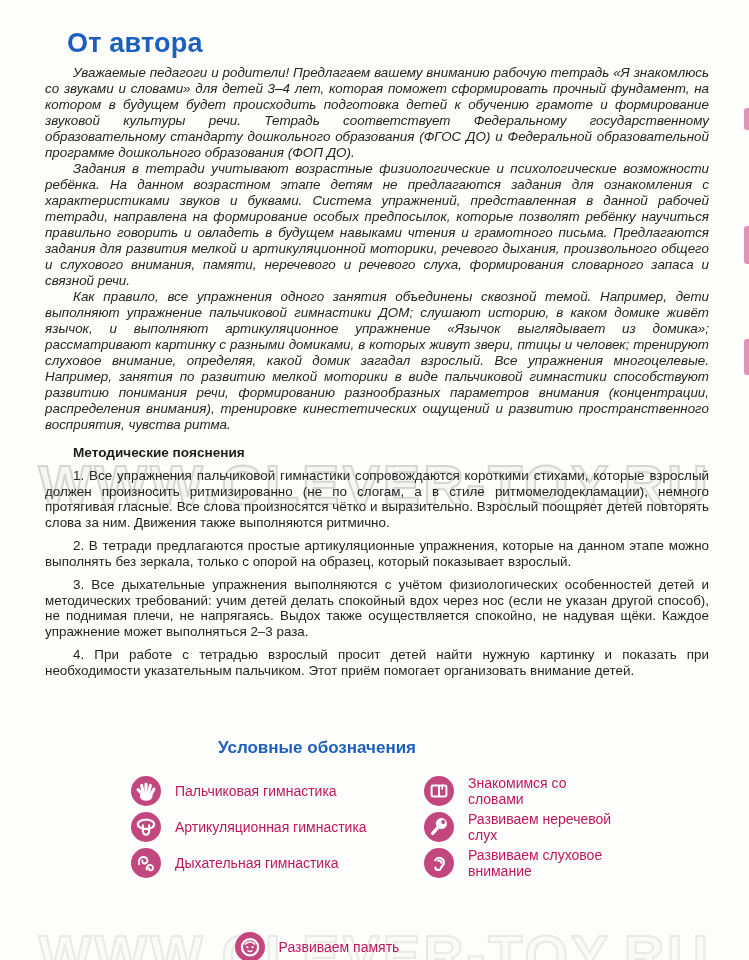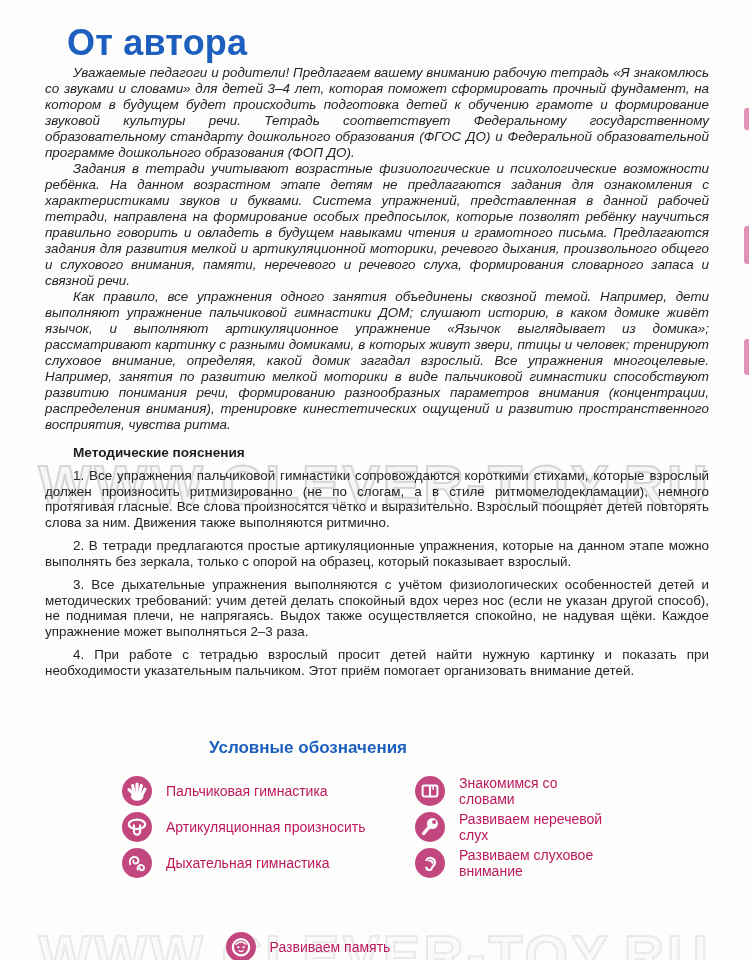--- a/index.html
+++ b/index.html
@@ -10,21 +10,21 @@
     background:#fdfdfc;
     overflow:hidden;
     font-family:"Liberation Sans", sans-serif;
     color:#242424;
   }
   .content {
     position:absolute; left:45px; top:28px; width:664px;
   }
   h1.page-title {
     margin:0 0 7px 22px;
-    font-size:36px; line-height:30px;
+    font-size:27px; line-height:30px;
     font-weight:bold;
     color:#1c5fbe;
     letter-spacing:.2px;
   }
   p.body-par {
     margin:0;
     font-size:13.4px; line-height:16px;
     text-align:justify;
     text-indent:28px;
     font-style:italic;
@@ -48,21 +48,21 @@
     color:rgba(120,120,120,0.05);
     -webkit-text-stroke:2px rgba(165,165,165,0.42);
     pointer-events:none;
     user-select:none;
   }
   .watermark.mid { top:452px; }
   .watermark.bottom { top:922px; opacity:.5; }
 
   
   .legend {
-    position:absolute; left:7px; top:737px; width:602px;
+    position:absolute; left:16px; top:737px; width:602px;
   }
   .legend-heading {
     margin:0; text-align:center;
     font-size:17px; line-height:21px; font-weight:bold;
     color:#1c5fbe;
   }
   .legend-cols { position:relative; height:120px; margin-top:18px; }
   .legend-col { position:absolute; top:0; }
   .legend-col.left { left:115px; }
   .legend-col.right { left:408px; }
@@ -131,21 +131,21 @@
           </span>
           <span class="label">Пальчиковая гимнастика</span>
         </div>
         <div class="legend-item">
           <span class="licon">
             <svg width="30" height="30" viewBox="0 0 30 30">
               <ellipse cx="15" cy="12.3" rx="8.2" ry="4.7" fill="none" stroke="#fff" stroke-width="2.3"></ellipse>
               <path d="M11.9 13.4 v6.2 a3.1 3.1 0 0 0 6.2 0 v-6.2" fill="none" stroke="#fff" stroke-width="2.1" stroke-linecap="round"></path>
             </svg>
           </span>
-          <span class="label">Артикуляционная произносить</span>
+          <span class="label">Артикуляционная гимнастика</span>
         </div>
         <div class="legend-item">
           <span class="licon">
             <svg width="30" height="30" viewBox="0 0 30 30">
               <g fill="none" stroke="#fff" stroke-width="1.9" stroke-linecap="round">
                 <path d="M8.2 16.2 C6.6 12.4 9.2 8.4 13.2 9.0 C16.6 9.5 17.6 13.6 14.8 15.1 C12.7 16.2 10.7 14.6 11.4 12.6"></path>
                 <path d="M15.8 21.6 C15.0 19.0 17.2 16.4 20.0 17.1 C22.6 17.8 22.8 21.1 20.5 22.1 C19.0 22.8 17.5 21.6 18.0 20.1"></path>
               </g>
             </svg>
           </span>

